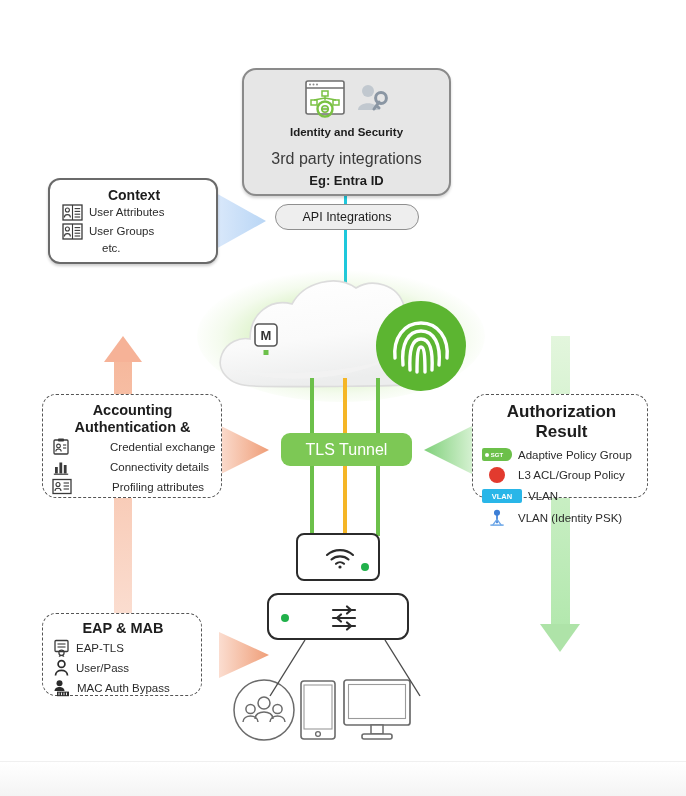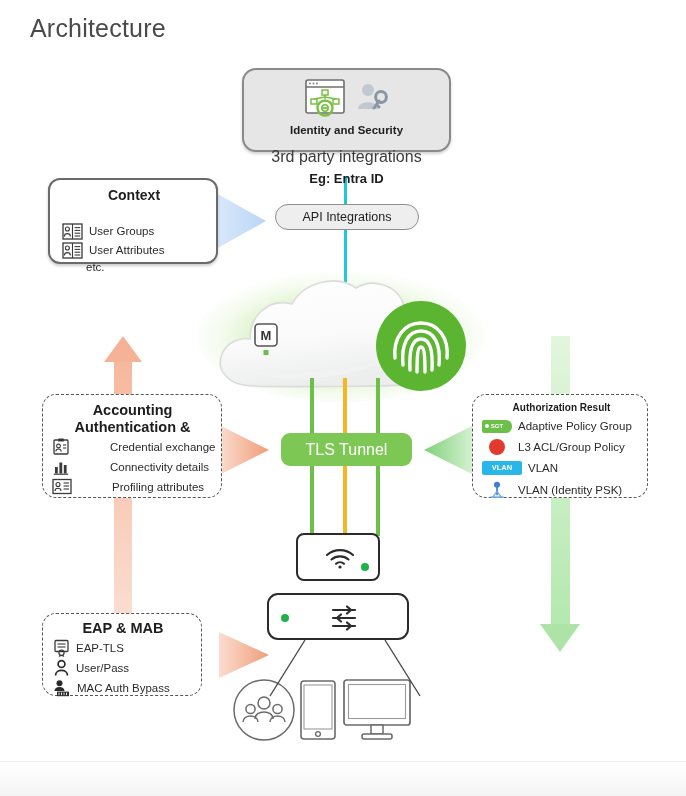--- a/index.html
+++ b/index.html
@@ -28,21 +28,21 @@
   
   .panel-title {
     font-weight: bold; color:#1d1d1d; text-align:center;
     line-height:1.18;
   }
   .row { display:flex; align-items:center; gap:6px; }
   .row-label { color:#2b2b2b; white-space:nowrap; }
 
   
   #identity-card {
-    position:absolute; left:242px; top:68px; width:209px; height:84px;
+    position:absolute; left:242px; top:68px; width:209px; height:128px;
     background:#e6e6e6; border:2px solid #8a8a8a; border-radius:14px;
     box-shadow:0 2px 3px rgba(0,0,0,.18);
     display:flex; flex-direction:column; align-items:center; padding-top:8px;
   }
   #identity-icons { display:flex; align-items:center; gap:8px; height:44px; }
   #identity-card .t1 { font-size:11.5px; font-weight:bold; color:#1d1d1d; margin-top:4px;}
   #identity-card .t2 { font-size:16px; color:#3b3b3b; margin-top:12px;}
   #identity-card .t3 { font-size:13px; font-weight:bold; color:#1d1d1d; margin-top:5px;}
 
   
@@ -56,24 +56,24 @@
     font-size:12.5px; color:#1d1d1d; z-index:6;
   }
 
   
   #context-box {
     position:absolute; left:48px; top:178px; width:170px; height:86px;
     background:#fff; border:2px solid #6a6a6a; border-radius:12px;
     box-shadow:0 2px 3px rgba(0,0,0,.2);
     padding:7px 10px 0 12px; z-index:5;
   }
-  #context-box .panel-title { font-size:14px; margin-bottom:19px; }
+  #context-box .panel-title { font-size:14px; margin-bottom:0; }
   #context-box .row { margin-bottom:2px; }
   #context-box .row-label { font-size:11.5px; }
-  #context-box .etc { font-size:11.5px; color:#2b2b2b; margin-left:24px; }
+  #context-box .etc { font-size:11.5px; color:#2b2b2b; margin-left:40px; }
 
   
   #cloud-wrap { position:absolute; left:196px; top:266px; width:290px; height:136px; }
 
   
   .tunnel-line { position:absolute; width:4px; }
 
   
   #tls-tunnel {
     position:absolute; left:281px; top:433px; width:131px; height:33px;
@@ -86,21 +86,21 @@
   .dashed-panel {
     position:absolute; background:#ffffff;
     border:1.6px dashed #555; border-radius:14px; z-index:6;
   }
   #auth-panel { left:42px; top:394px; width:180px; height:104px; padding:7px 8px 0 9px; }
   #auth-panel .panel-title { font-size:14.5px; }
   #auth-panel .row { margin-top:2px;gap:40px; }
   #auth-panel .row-label { font-size:11.5px; }
 
   #authz-panel { left:472px; top:394px; width:176px; height:104px; padding:7px 6px 0 9px; }
-  #authz-panel .panel-title { font-size:10px; margin-bottom:3px; }
+  #authz-panel .panel-title { font-size:17px; margin-bottom:3px; }
   #authz-panel .row { margin-top:6px; }
   #authz-panel .row-label { font-size:11.5px; }
 
   #eap-panel { left:42px; top:613px; width:160px; height:83px; padding:6px 8px 0 10px; }
   #eap-panel .panel-title { font-size:14.5px; }
   #eap-panel .row { margin-top:2px; }
   #eap-panel .row-label { font-size:11.5px; }
 
   
   .chip { display:inline-flex; align-items:center; justify-content:center;
@@ -134,21 +134,20 @@
   
   .endpoint { position:absolute; }
 
   svg { display:block; overflow:visible; }
 </style>
 </head>
 <body>
 
 <div id="stage">
 
-  <div id="page-title">Architecture</div>
 
   <svg class="big-arrow" style="left:104px; top:336px;" width="42" height="300">
     <defs>
       <linearGradient id="peachUp" x1="0" y1="1" x2="0" y2="0">
         <stop offset="0%" stop-color="#fbe0d4"></stop>
         <stop offset="100%" stop-color="#f6b89c"></stop>
       </linearGradient>
     </defs>
     <rect x="10" y="24" width="18" height="276" fill="url(#peachUp)"></rect>
     <polygon points="19,0 38,26 0,26" fill="#f6b297"></polygon>
@@ -213,34 +212,34 @@
       <svg width="21" height="17" viewBox="0 0 21 17">
         <rect x="1" y="1" width="19" height="15" fill="none" stroke="#3a3a3a" stroke-width="1.3"></rect>
         <line x1="10.5" y1="1" x2="10.5" y2="16" stroke="#3a3a3a" stroke-width="1.1"></line>
         <circle cx="5.4" cy="6" r="2" fill="none" stroke="#3a3a3a" stroke-width="1.1"></circle>
         <path d="M2.4,13.5 C2.4,9.7 8.4,9.7 8.4,13.5" fill="none" stroke="#3a3a3a" stroke-width="1.1"></path>
         <line x1="12.6" y1="4.6" x2="18.2" y2="4.6" stroke="#3a3a3a" stroke-width="1.1"></line>
         <line x1="12.6" y1="7.4" x2="18.2" y2="7.4" stroke="#3a3a3a" stroke-width="1.1"></line>
         <line x1="12.6" y1="10.2" x2="18.2" y2="10.2" stroke="#3a3a3a" stroke-width="1.1"></line>
         <line x1="12.6" y1="13" x2="18.2" y2="13" stroke="#3a3a3a" stroke-width="1.1"></line>
       </svg>
-      <span class="row-label">User Groups</span>
+      <span class="row-label">User Attributes</span>
     </div>
     <div class="row">
       <svg width="21" height="17" viewBox="0 0 21 17">
         <rect x="1" y="1" width="19" height="15" fill="none" stroke="#3a3a3a" stroke-width="1.3"></rect>
         <line x1="10.5" y1="1" x2="10.5" y2="16" stroke="#3a3a3a" stroke-width="1.1"></line>
         <circle cx="5.4" cy="6" r="2" fill="none" stroke="#3a3a3a" stroke-width="1.1"></circle>
         <path d="M2.4,13.5 C2.4,9.7 8.4,9.7 8.4,13.5" fill="none" stroke="#3a3a3a" stroke-width="1.1"></path>
         <line x1="12.6" y1="4.6" x2="18.2" y2="4.6" stroke="#3a3a3a" stroke-width="1.1"></line>
         <line x1="12.6" y1="7.4" x2="18.2" y2="7.4" stroke="#3a3a3a" stroke-width="1.1"></line>
         <line x1="12.6" y1="10.2" x2="18.2" y2="10.2" stroke="#3a3a3a" stroke-width="1.1"></line>
         <line x1="12.6" y1="13" x2="18.2" y2="13" stroke="#3a3a3a" stroke-width="1.1"></line>
       </svg>
-      <span class="row-label">User Attributes</span>
+      <span class="row-label">User Groups</span>
     </div>
     <div class="etc">etc.</div>
   </div>
 
   <div id="api-pill">
     <span>API Integrations</span>
   </div>
 
   <div id="cloud-wrap">
     <svg width="290" height="136" viewBox="0 0 290 136">

